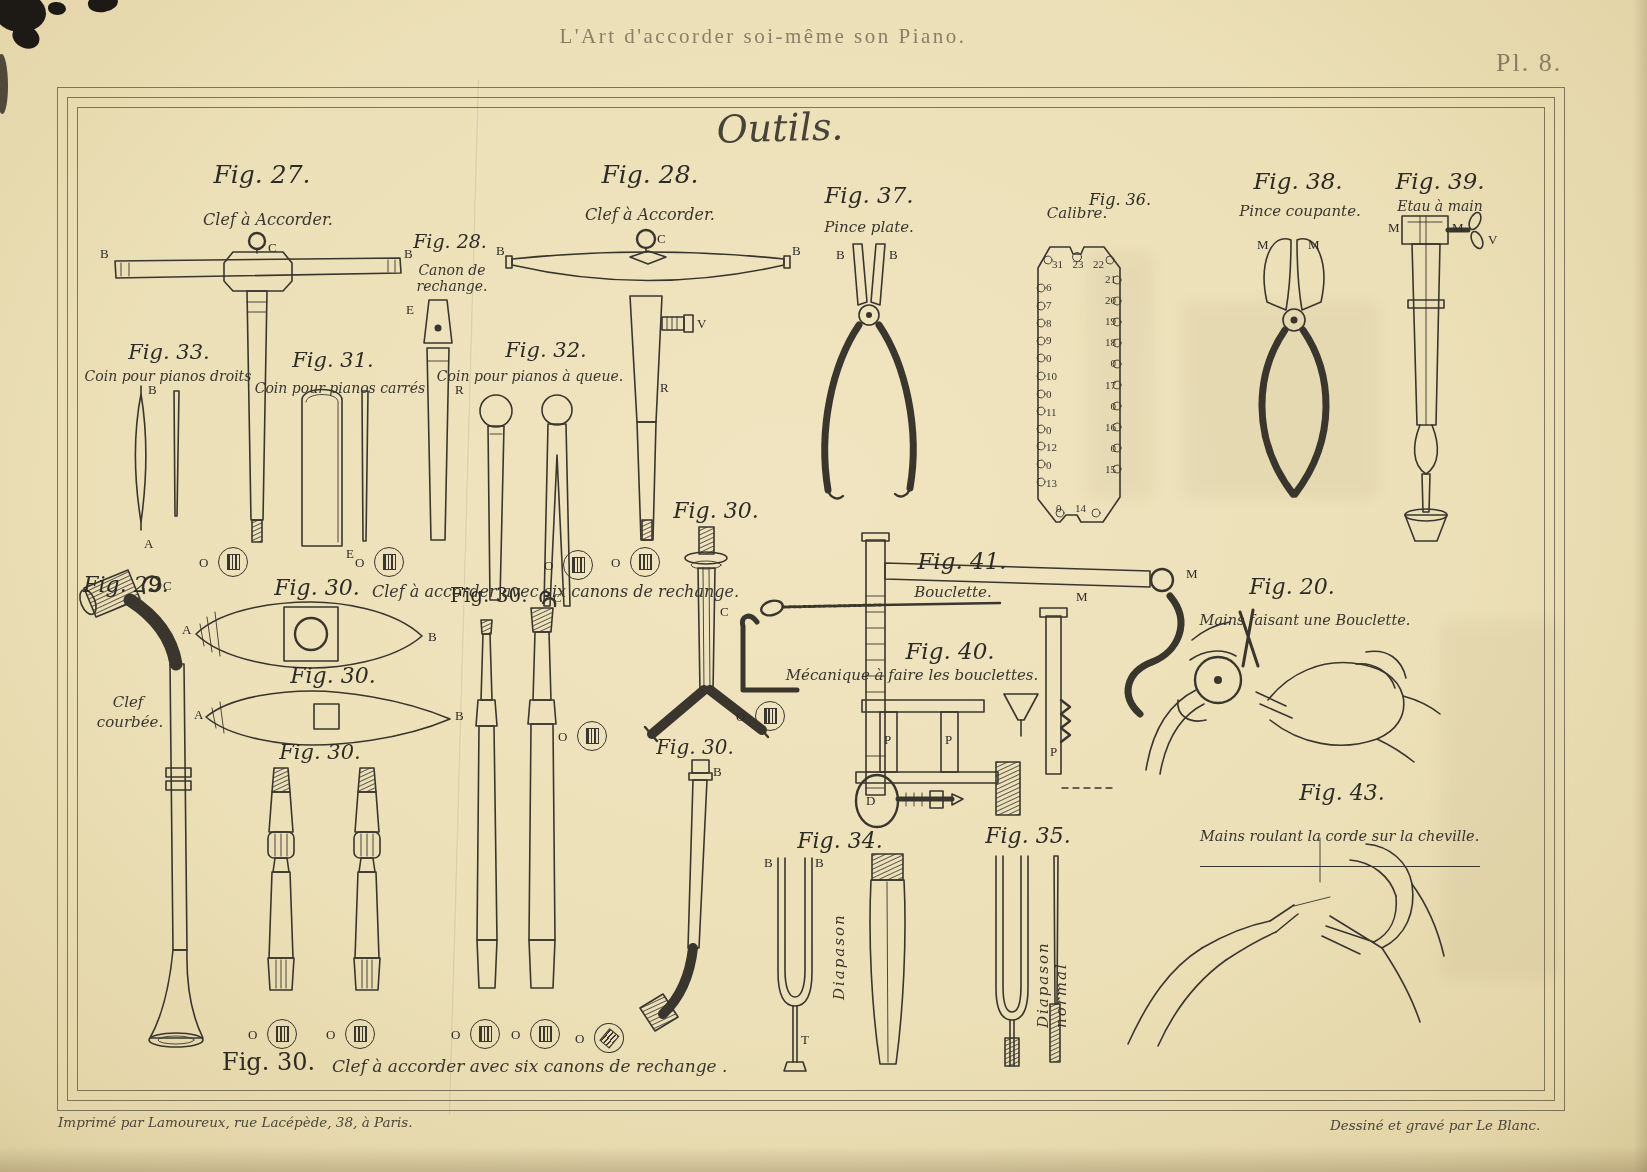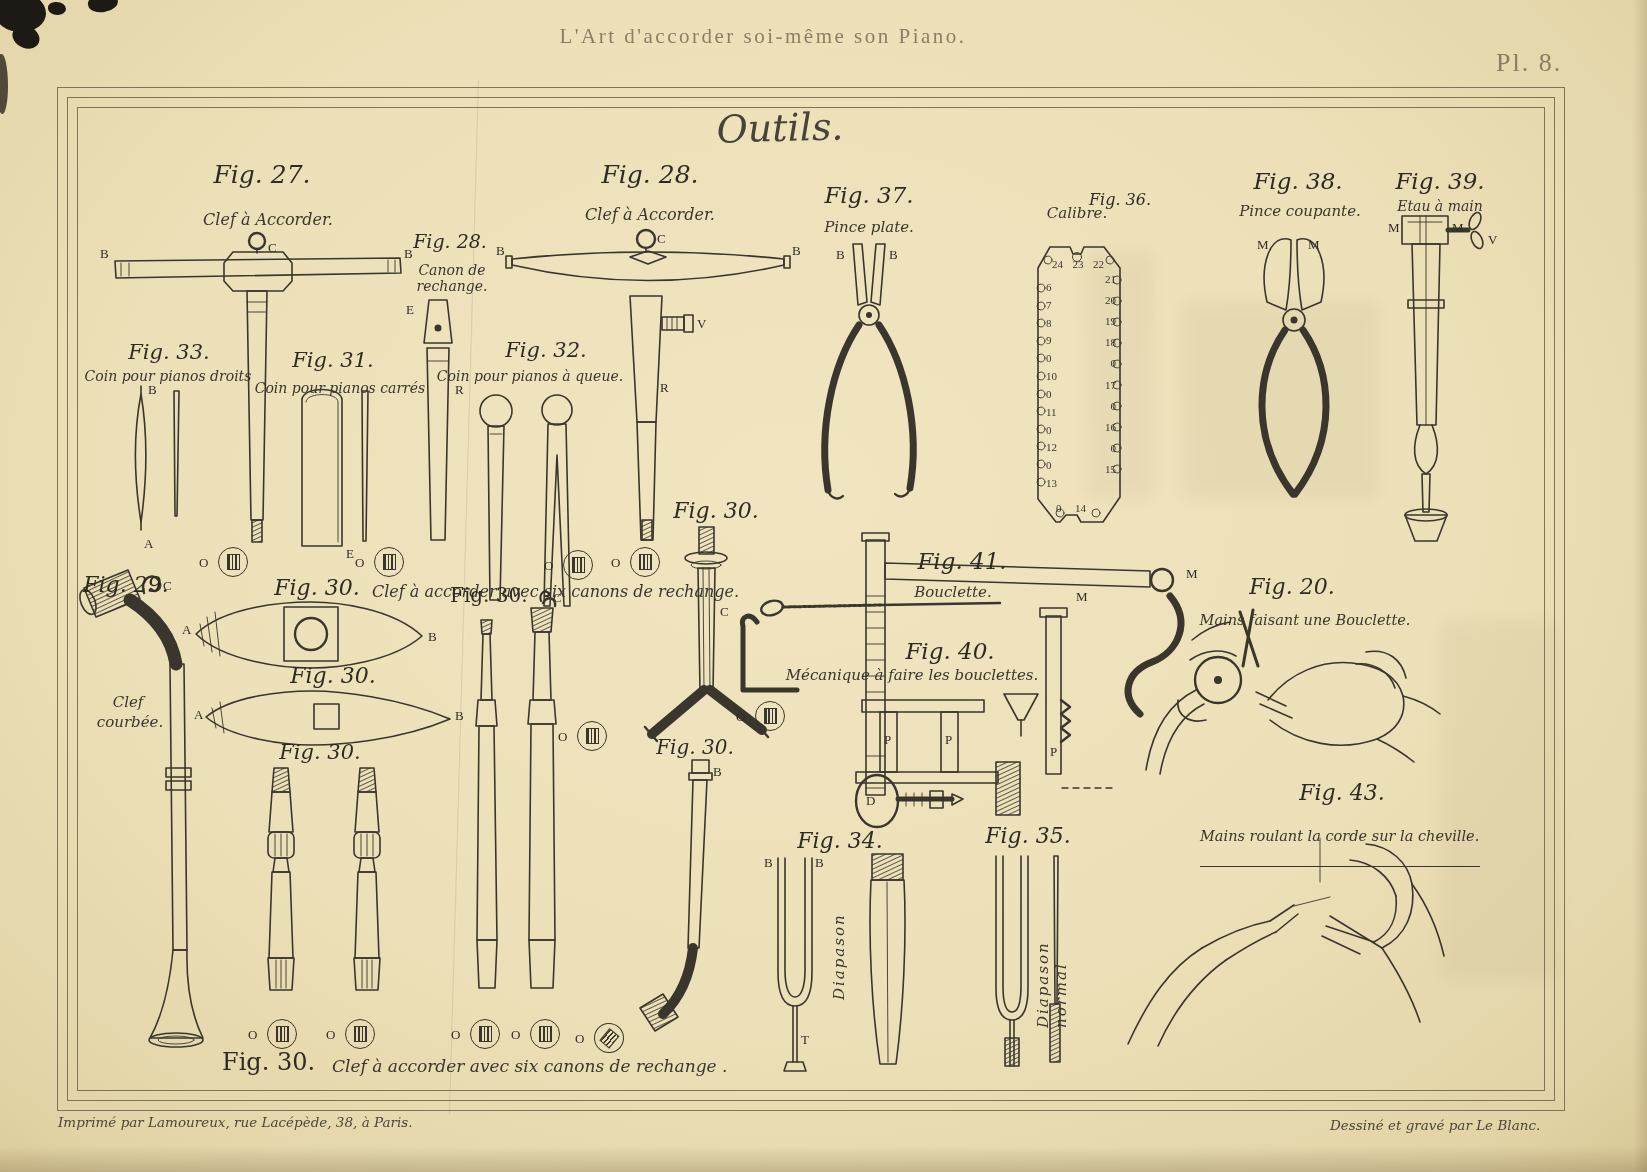--- a/index.html
+++ b/index.html
@@ -420,21 +420,21 @@
   <div class="lbl" style="left:840px;top:828px;font-size:22px;">Fig. 34.</div>
   <div class="vtxt" style="left:830px;top:890px;height:110px;">Diapason</div>
 
   <div class="lbl" style="left:1028px;top:823px;font-size:22px;">Fig. 35.</div>
   <div class="vtxt" style="left:1034px;top:878px;height:150px;">Diapason normal</div>
 
   <div class="lbl-l" style="left:222px;top:1048px;font-size:24px;">Fig. 30.</div>
   <div class="cap-l" style="left:332px;top:1056px;font-size:17px;">Clef à accorder avec six canons de rechange .</div>
 
   <div class="cal-row" style="left:1052px;top:258px;width:52px;">
-      <span>24</span>
+      <span>31</span>
       <span>23</span>
       <span>22</span>
     </div>
   <div class="cal-col" style="left:1046px;top:281px;height:208px;">
       <span>6</span>
       <span>7</span>
       <span>8</span>
       <span>9</span>
       <span>0</span>
       <span>10</span>

